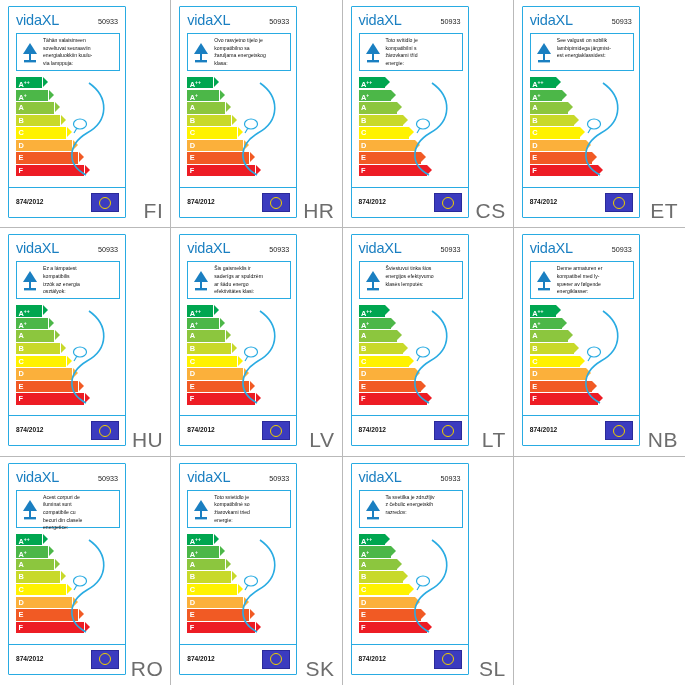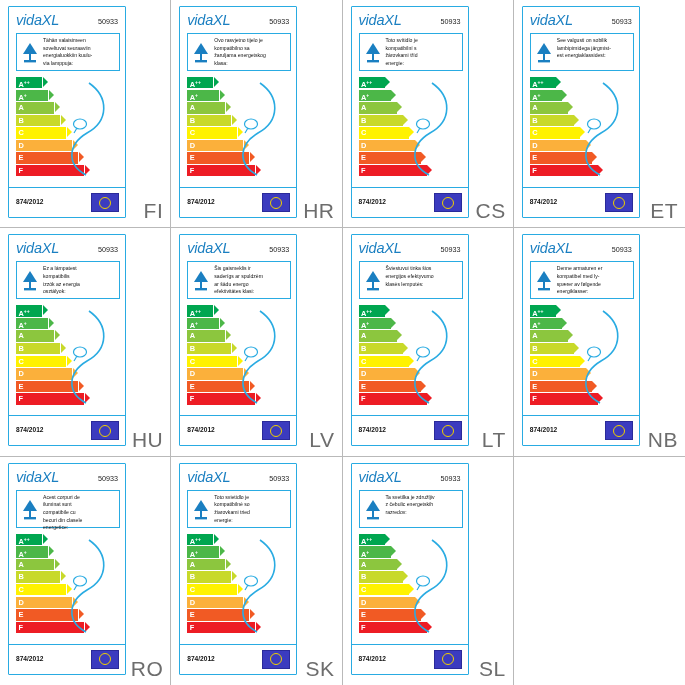--- a/index.html
+++ b/index.html
@@ -50,21 +50,20 @@
   .lc-head {
     position: relative;
     height: 26px;
   }
   .brand {
     position: absolute;
     left: 7px; top: 5px;
     font-size: 14.5px;
     color: #1a7fc1;
     letter-spacing: -0.2px;
-    font-style: italic;
   }
   .model {
     position: absolute;
     right: 7px; top: 10px;
     font-size: 7.2px;
     color: #222;
   }
 
   
   .desc-box {

